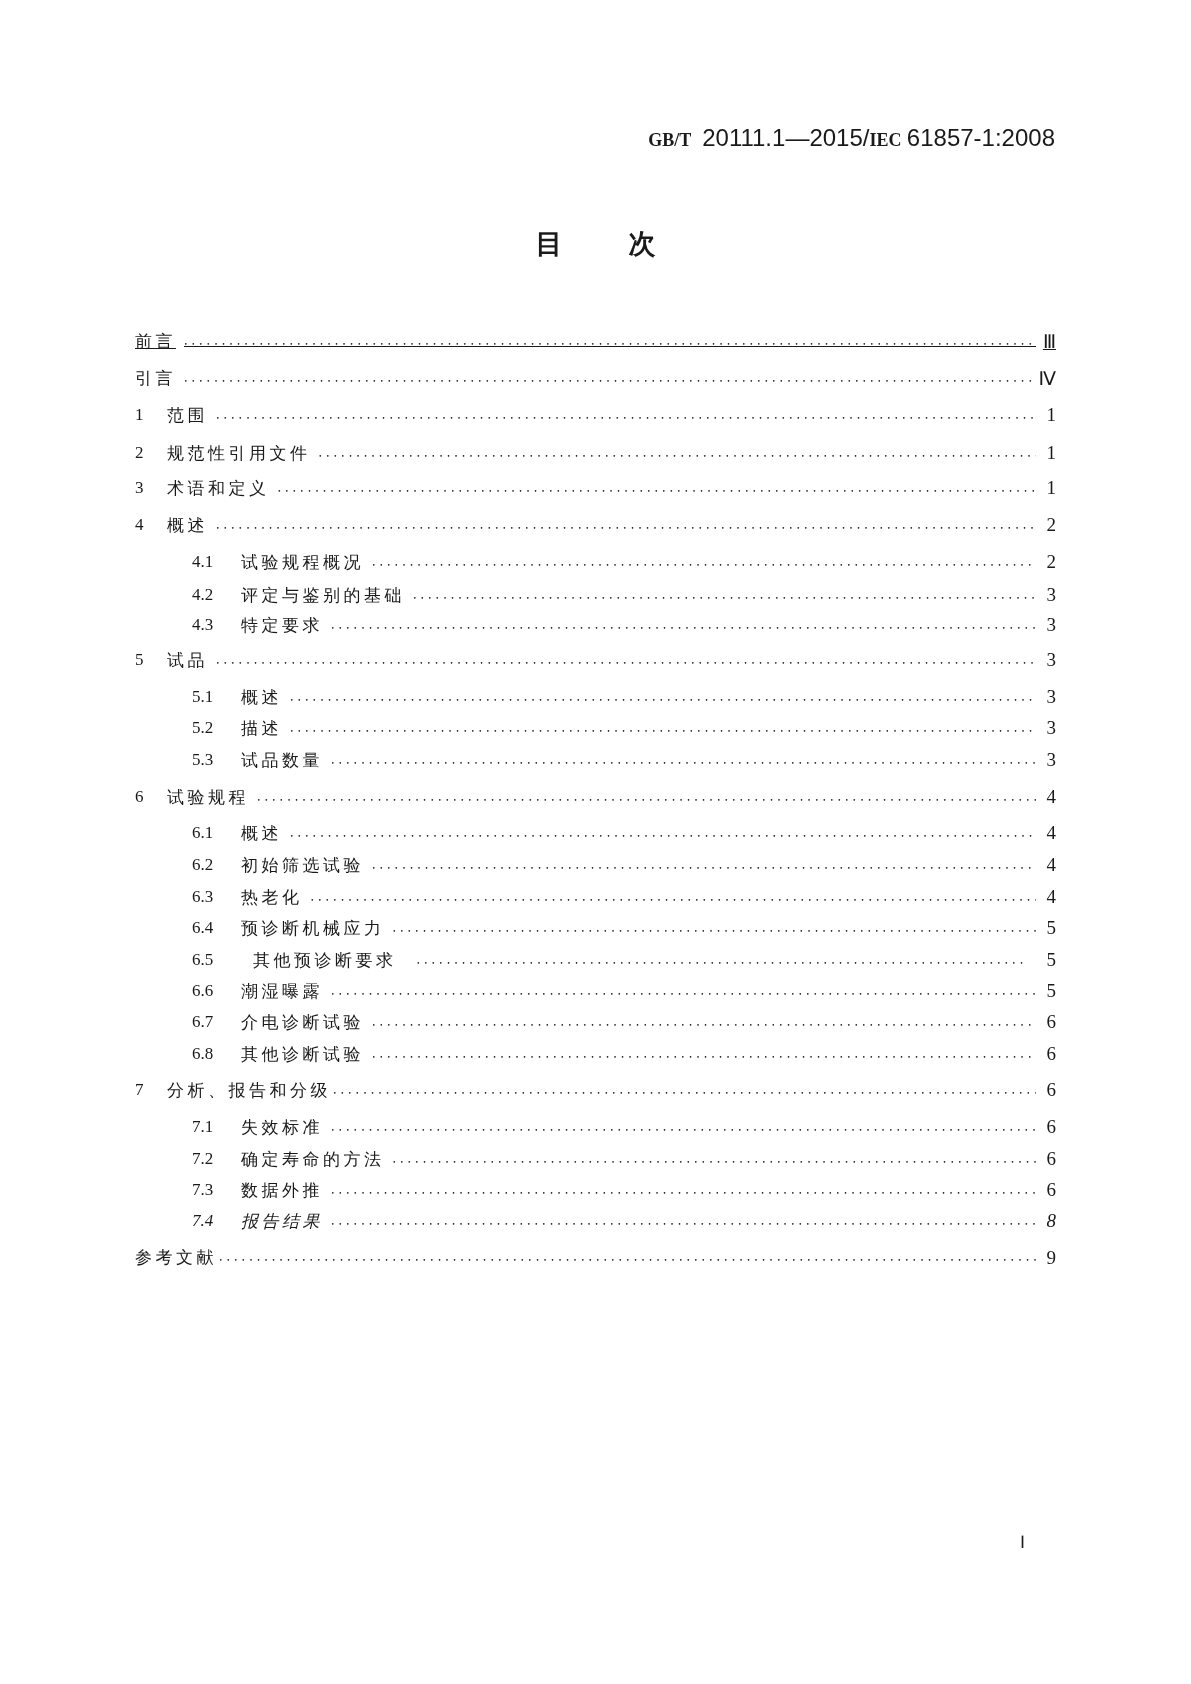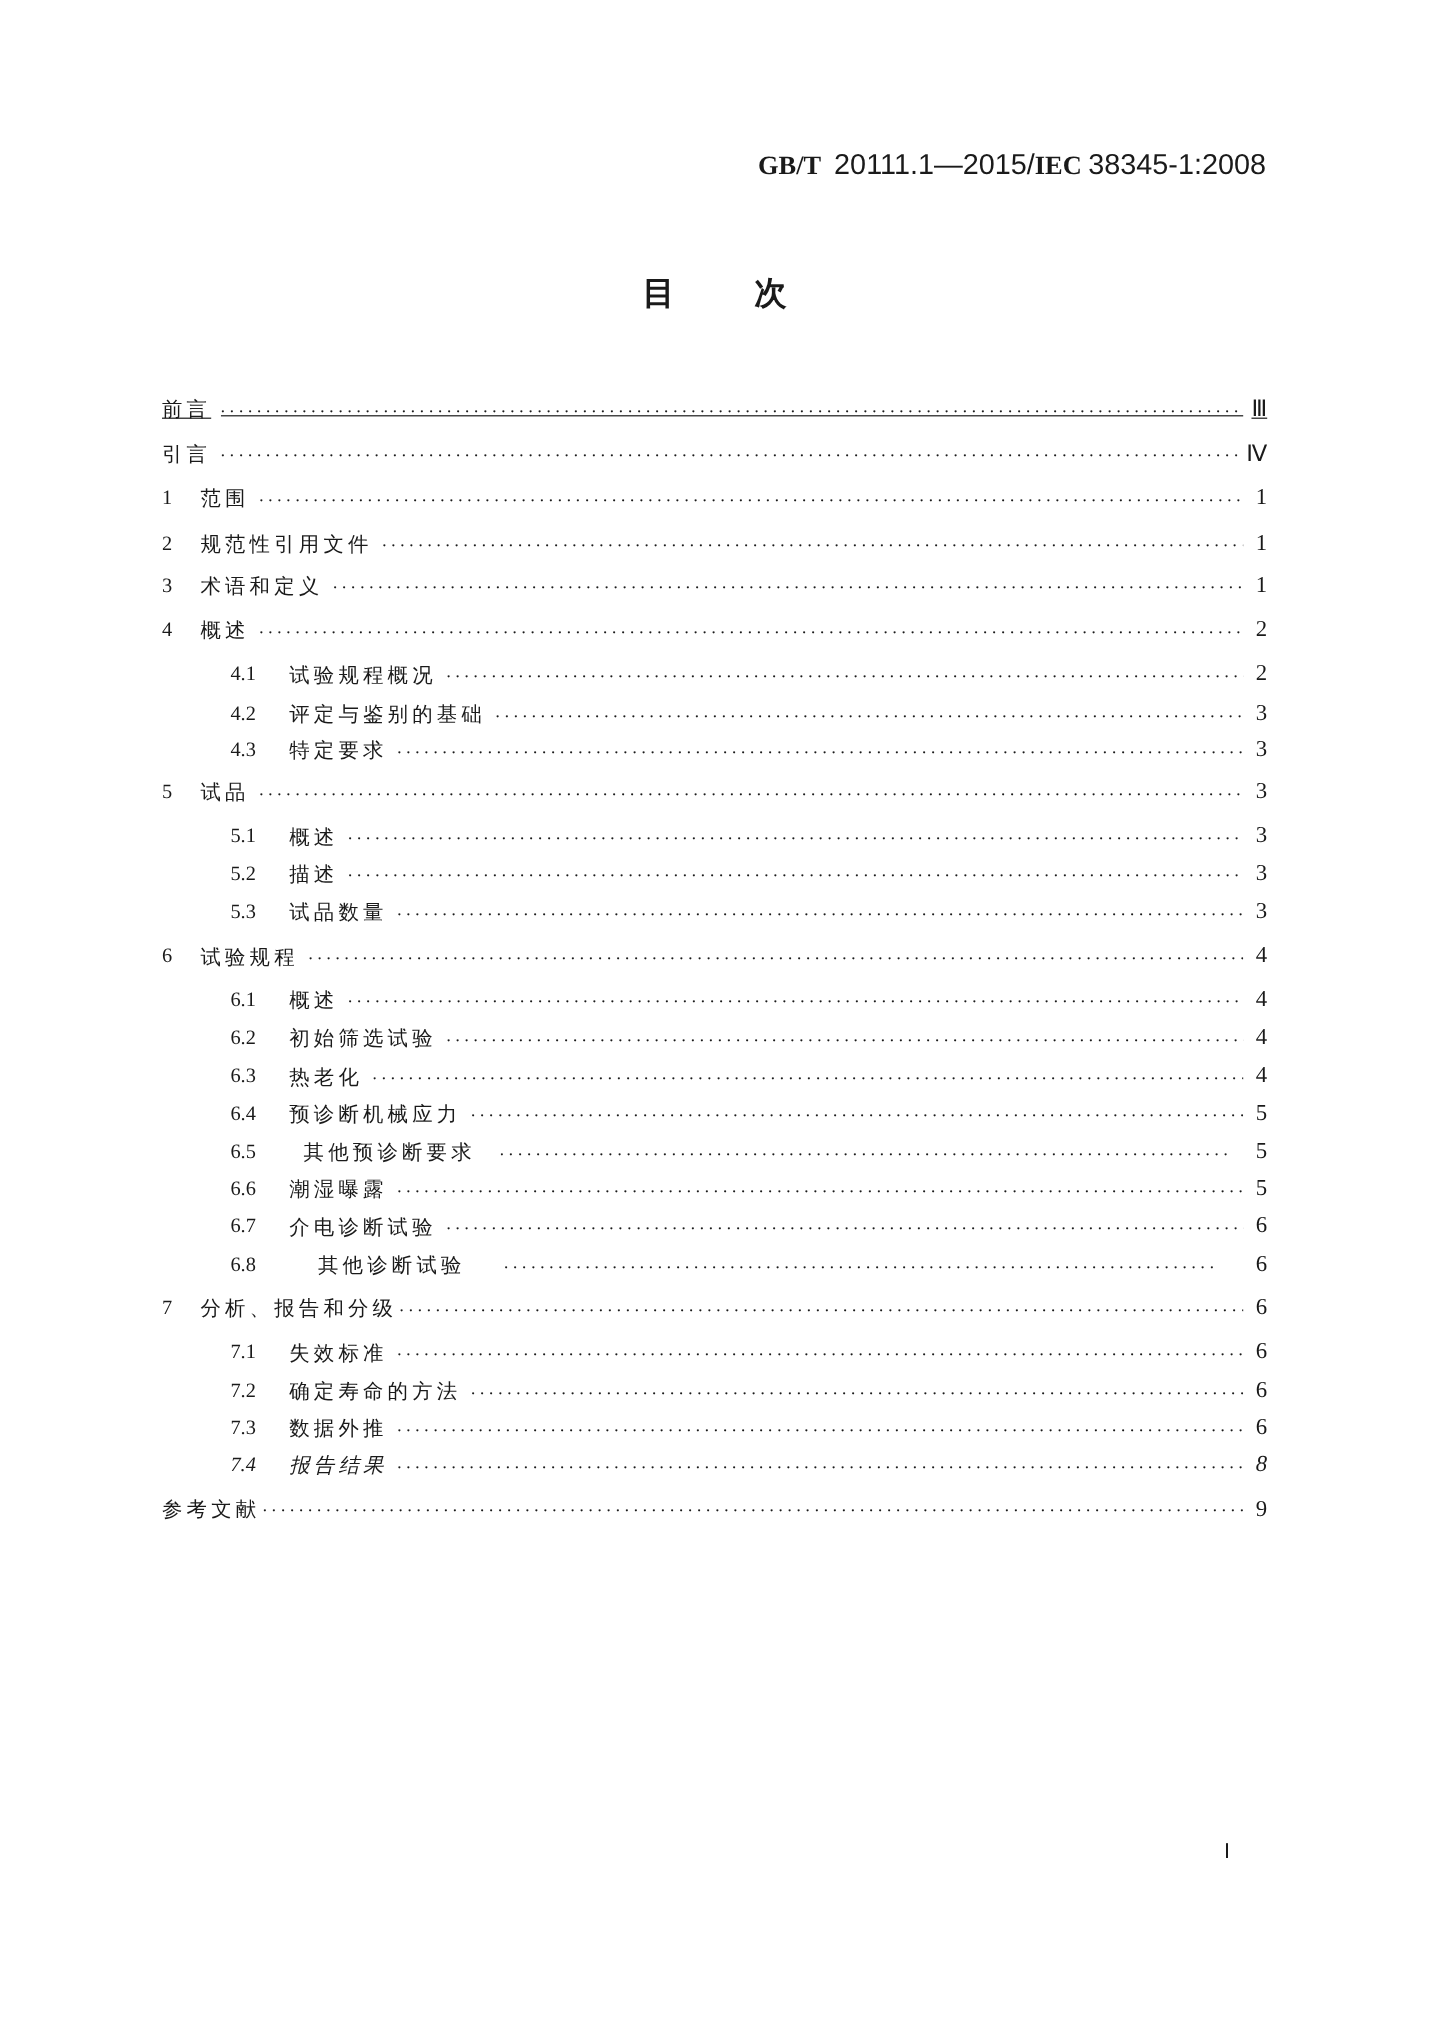--- a/index.html
+++ b/index.html
@@ -1,38 +1,38 @@
 <!DOCTYPE html>
 <html><head>
 <meta charset="utf-8">
 <style>
   html, body { margin: 0; padding: 0; background: #ffffff; }
   body { width: 1191px; height: 1684px; position: relative; overflow: hidden; color: #1a1a1a; font-family: "DejaVu Serif", serif; }
   .header { position: absolute; right: 136px; top: 124px; font-size: 17px; white-space: nowrap; }
-  .header .bold { font-weight: bold; font-family: "Liberation Serif", serif; font-size: 22px; }
+  .header .bold { font-weight: bold; font-family: "Liberation Serif", serif; font-size: 18px; }
   .header .plain { font-family: "Liberation Sans", sans-serif; font-size: 24px; }
   .title { position: absolute; top: 226px; left: 0; width: 1191px; text-align: center; font-size: 27px; font-weight: bold; font-family: "DejaVu Sans", sans-serif; letter-spacing: 66px; padding-left: 66px; box-sizing: border-box; }
   .toc { position: absolute; left: 0; top: 0; width: 1191px; }
   .row { position: absolute; left: 135px; width: 921px; height: 24px; display: flex; align-items: center; font-size: 17px; letter-spacing: 3.5px; }
   .row .num { flex: 0 0 auto; font-family: "Liberation Serif", serif; letter-spacing: 0; }
   .row.l1 .num { width: 32px; }
   .row.l2 { left: 156px; width: 900px; }
   .row.l2 .num { width: 49px; margin-left: 36px; }
   .row .text { flex: 0 0 auto; white-space: nowrap; }
   .row .dots { flex: 1 1 auto; overflow: hidden; white-space: nowrap; margin: 0 6px 0 8px; font-size: 12px; letter-spacing: 1.2px; line-height: 24px; font-family: "DejaVu Sans", sans-serif; height: 24px; }
   .row .dots.tight { margin-left: 2px; }
   .row .dots::before { content: "••••••••••••••••••••••••••••••••••••••••••••••••••••••••••••••••••••••••••••••••••••••••••••••••••••••••••••••••••••••••••••••••••••••••••••••••••••••••••••••••••••••••••••"; font-size: 6px; letter-spacing: 4px; vertical-align: middle; position: relative; top: 2px; }
   .row .page { flex: 0 0 auto; min-width: 14px; text-align: right; font-family: "Liberation Serif", serif; letter-spacing: 0; font-size: 19px; }
   .footer { position: absolute; left: 1020px; top: 1532px; font-size: 17px; font-family: "Liberation Serif", serif; }
 </style>
 </head>
 <body>
 
 <div class="header">
-  <span class="bold">GB/T</span>&nbsp;&nbsp;<span class="plain">20111.1—2015/</span><span class="bold">IEC</span>&nbsp;<span class="plain">38345-1:2008</span>
+  <span class="bold">GB/T</span>&nbsp;&nbsp;<span class="plain">20111.1—2015/</span><span class="bold">IEC</span>&nbsp;<span class="plain">61857-1:2008</span>
 </div>
 
 <div class="title">目次</div>
 
 <div class="toc" id="toc">
     <div class="row l1" style="top: 329px; text-decoration: underline;">
       <span class="text">前言</span>
       <span class="dots"></span>
       <span class="page">Ⅲ</span>
     </div>
@@ -148,21 +148,21 @@
       <span class="text">潮湿曝露</span>
       <span class="dots"></span>
       <span class="page">5</span>
     </div>
     <div class="row l2" style="top: 1010px;">
       <span class="num">6.7</span>
       <span class="text">介电诊断试验</span>
       <span class="dots"></span>
       <span class="page">6</span>
     </div>
-    <div class="row l2" style="top: 1042px; gap: 24px;">
+    <div class="row l2" style="top: 1042px;">
       <span class="num">6.8</span>
       <span class="text">其他诊断试验</span>
       <span class="dots"></span>
       <span class="page">6</span>
     </div>
     <div class="row l1" style="top: 1078px;">
       <span class="num">7</span>
       <span class="text">分析、报告和分级</span>
       <span class="dots tight"></span>
       <span class="page">6</span>

